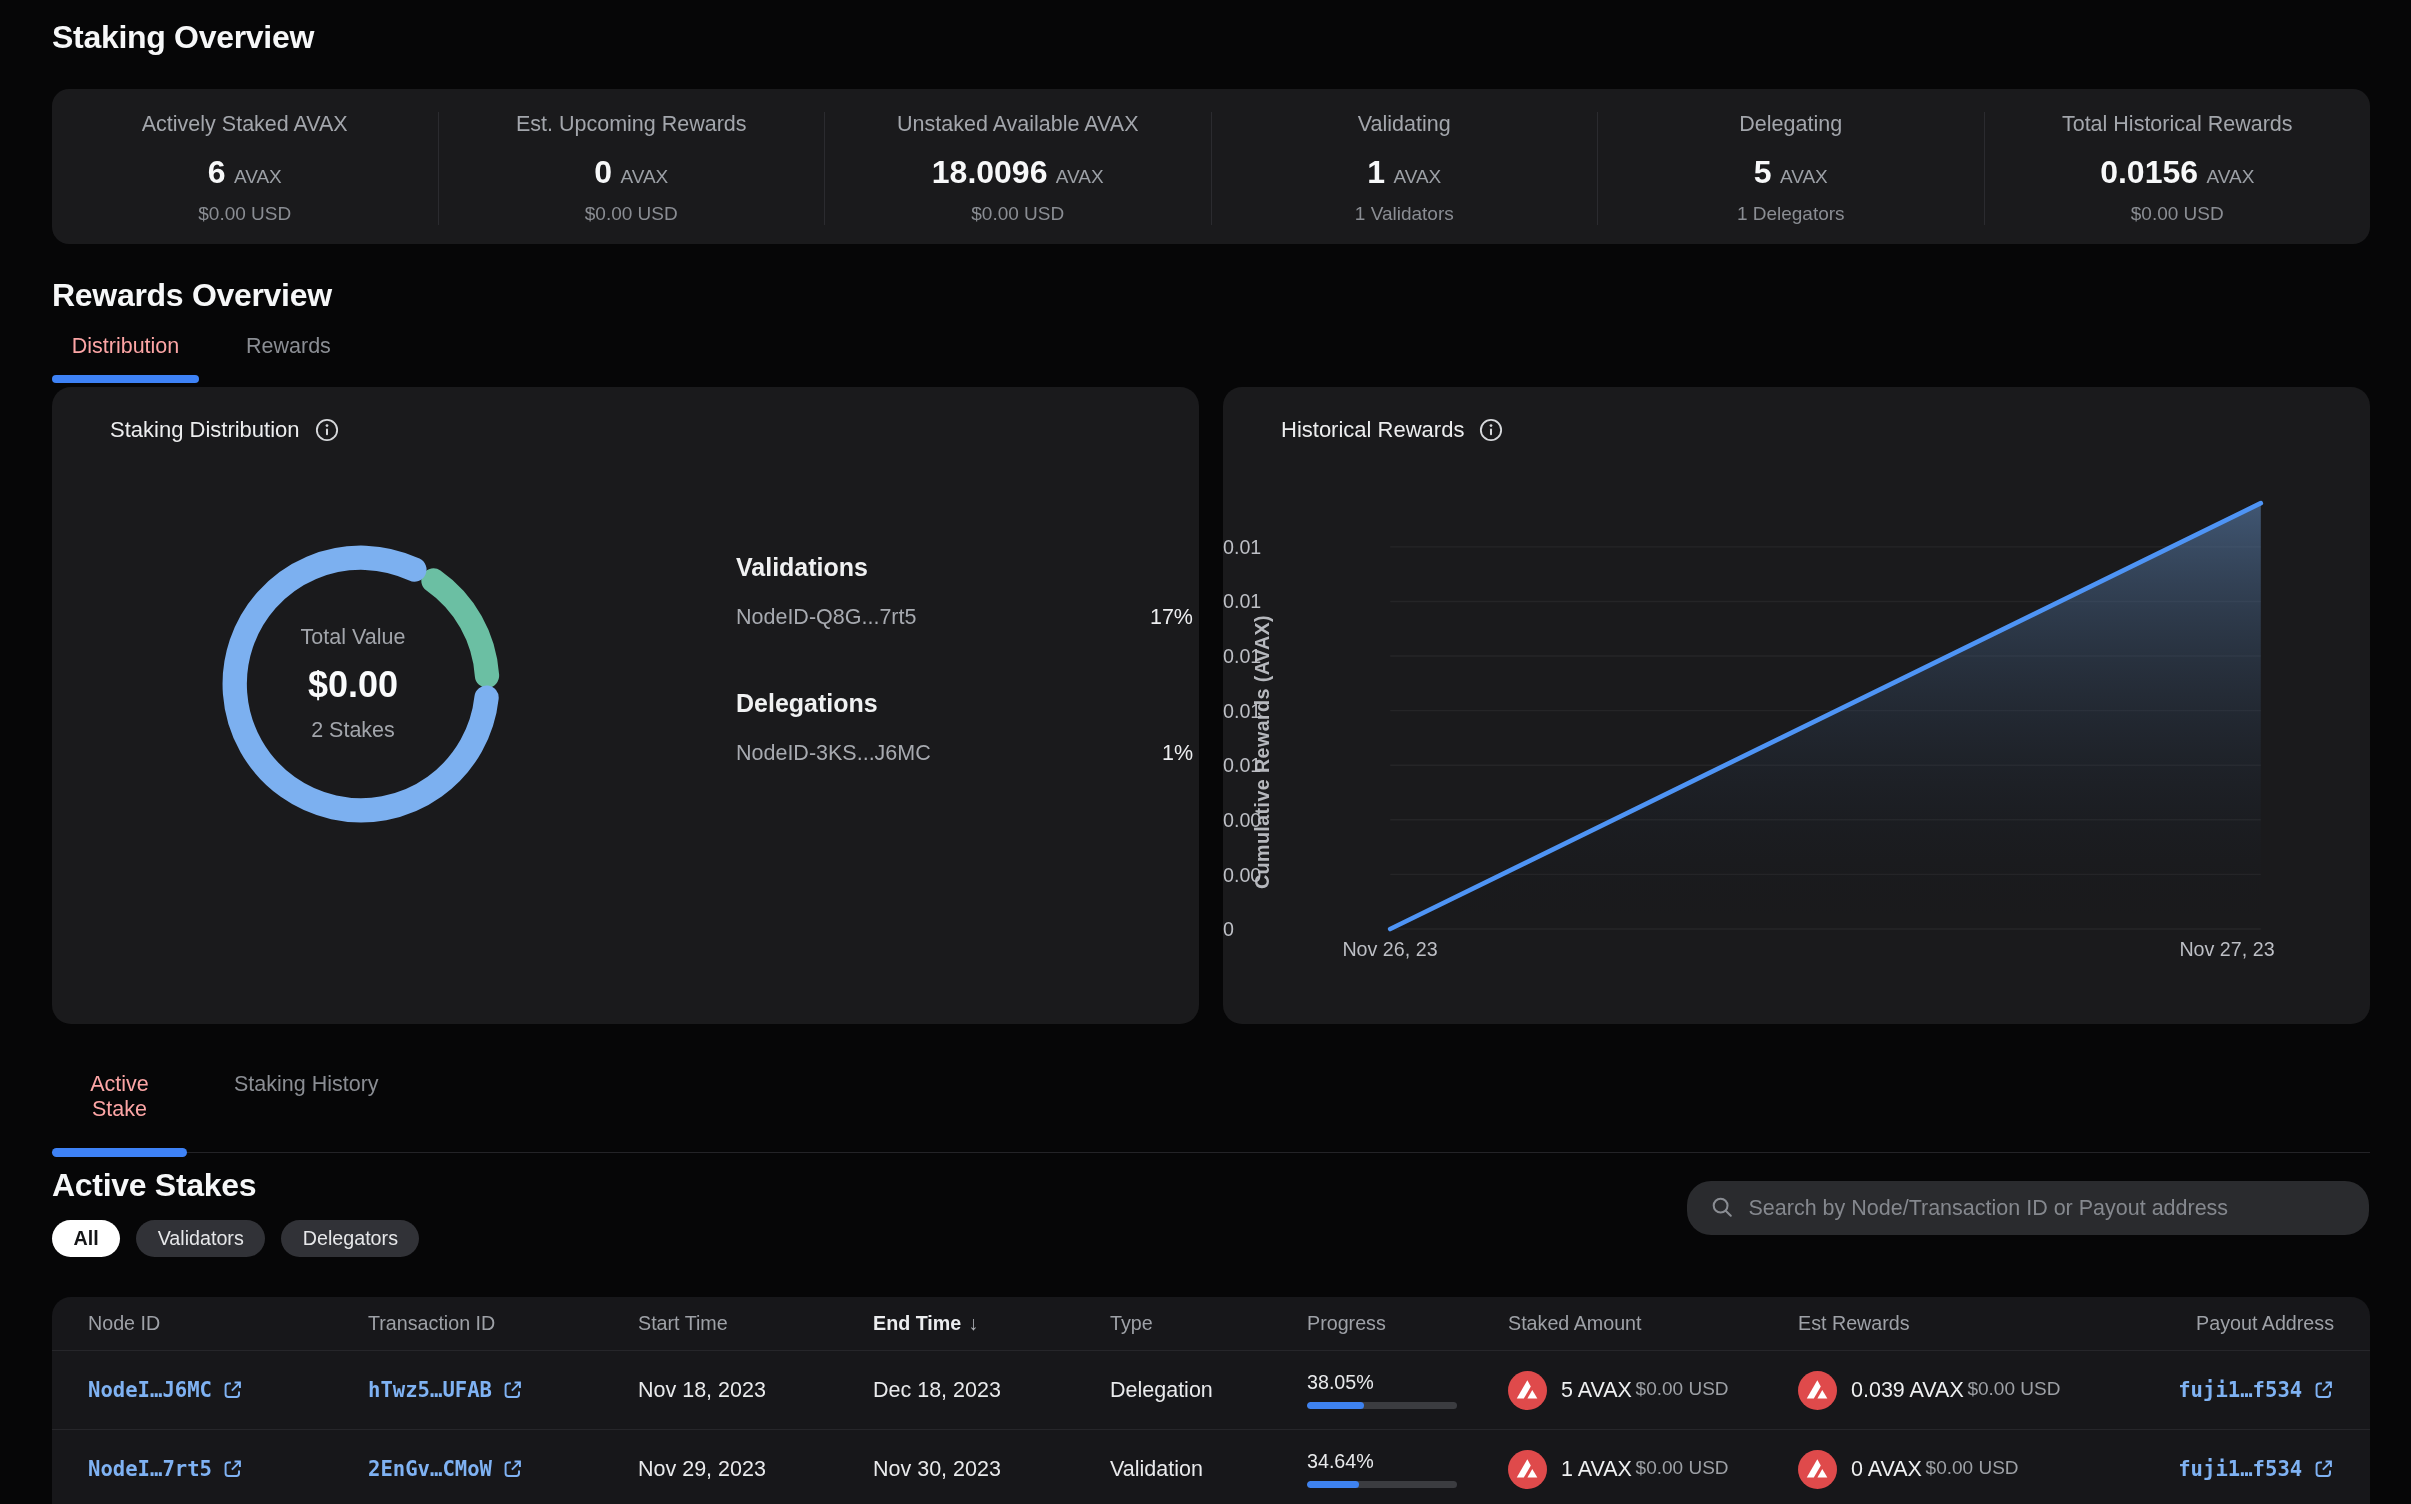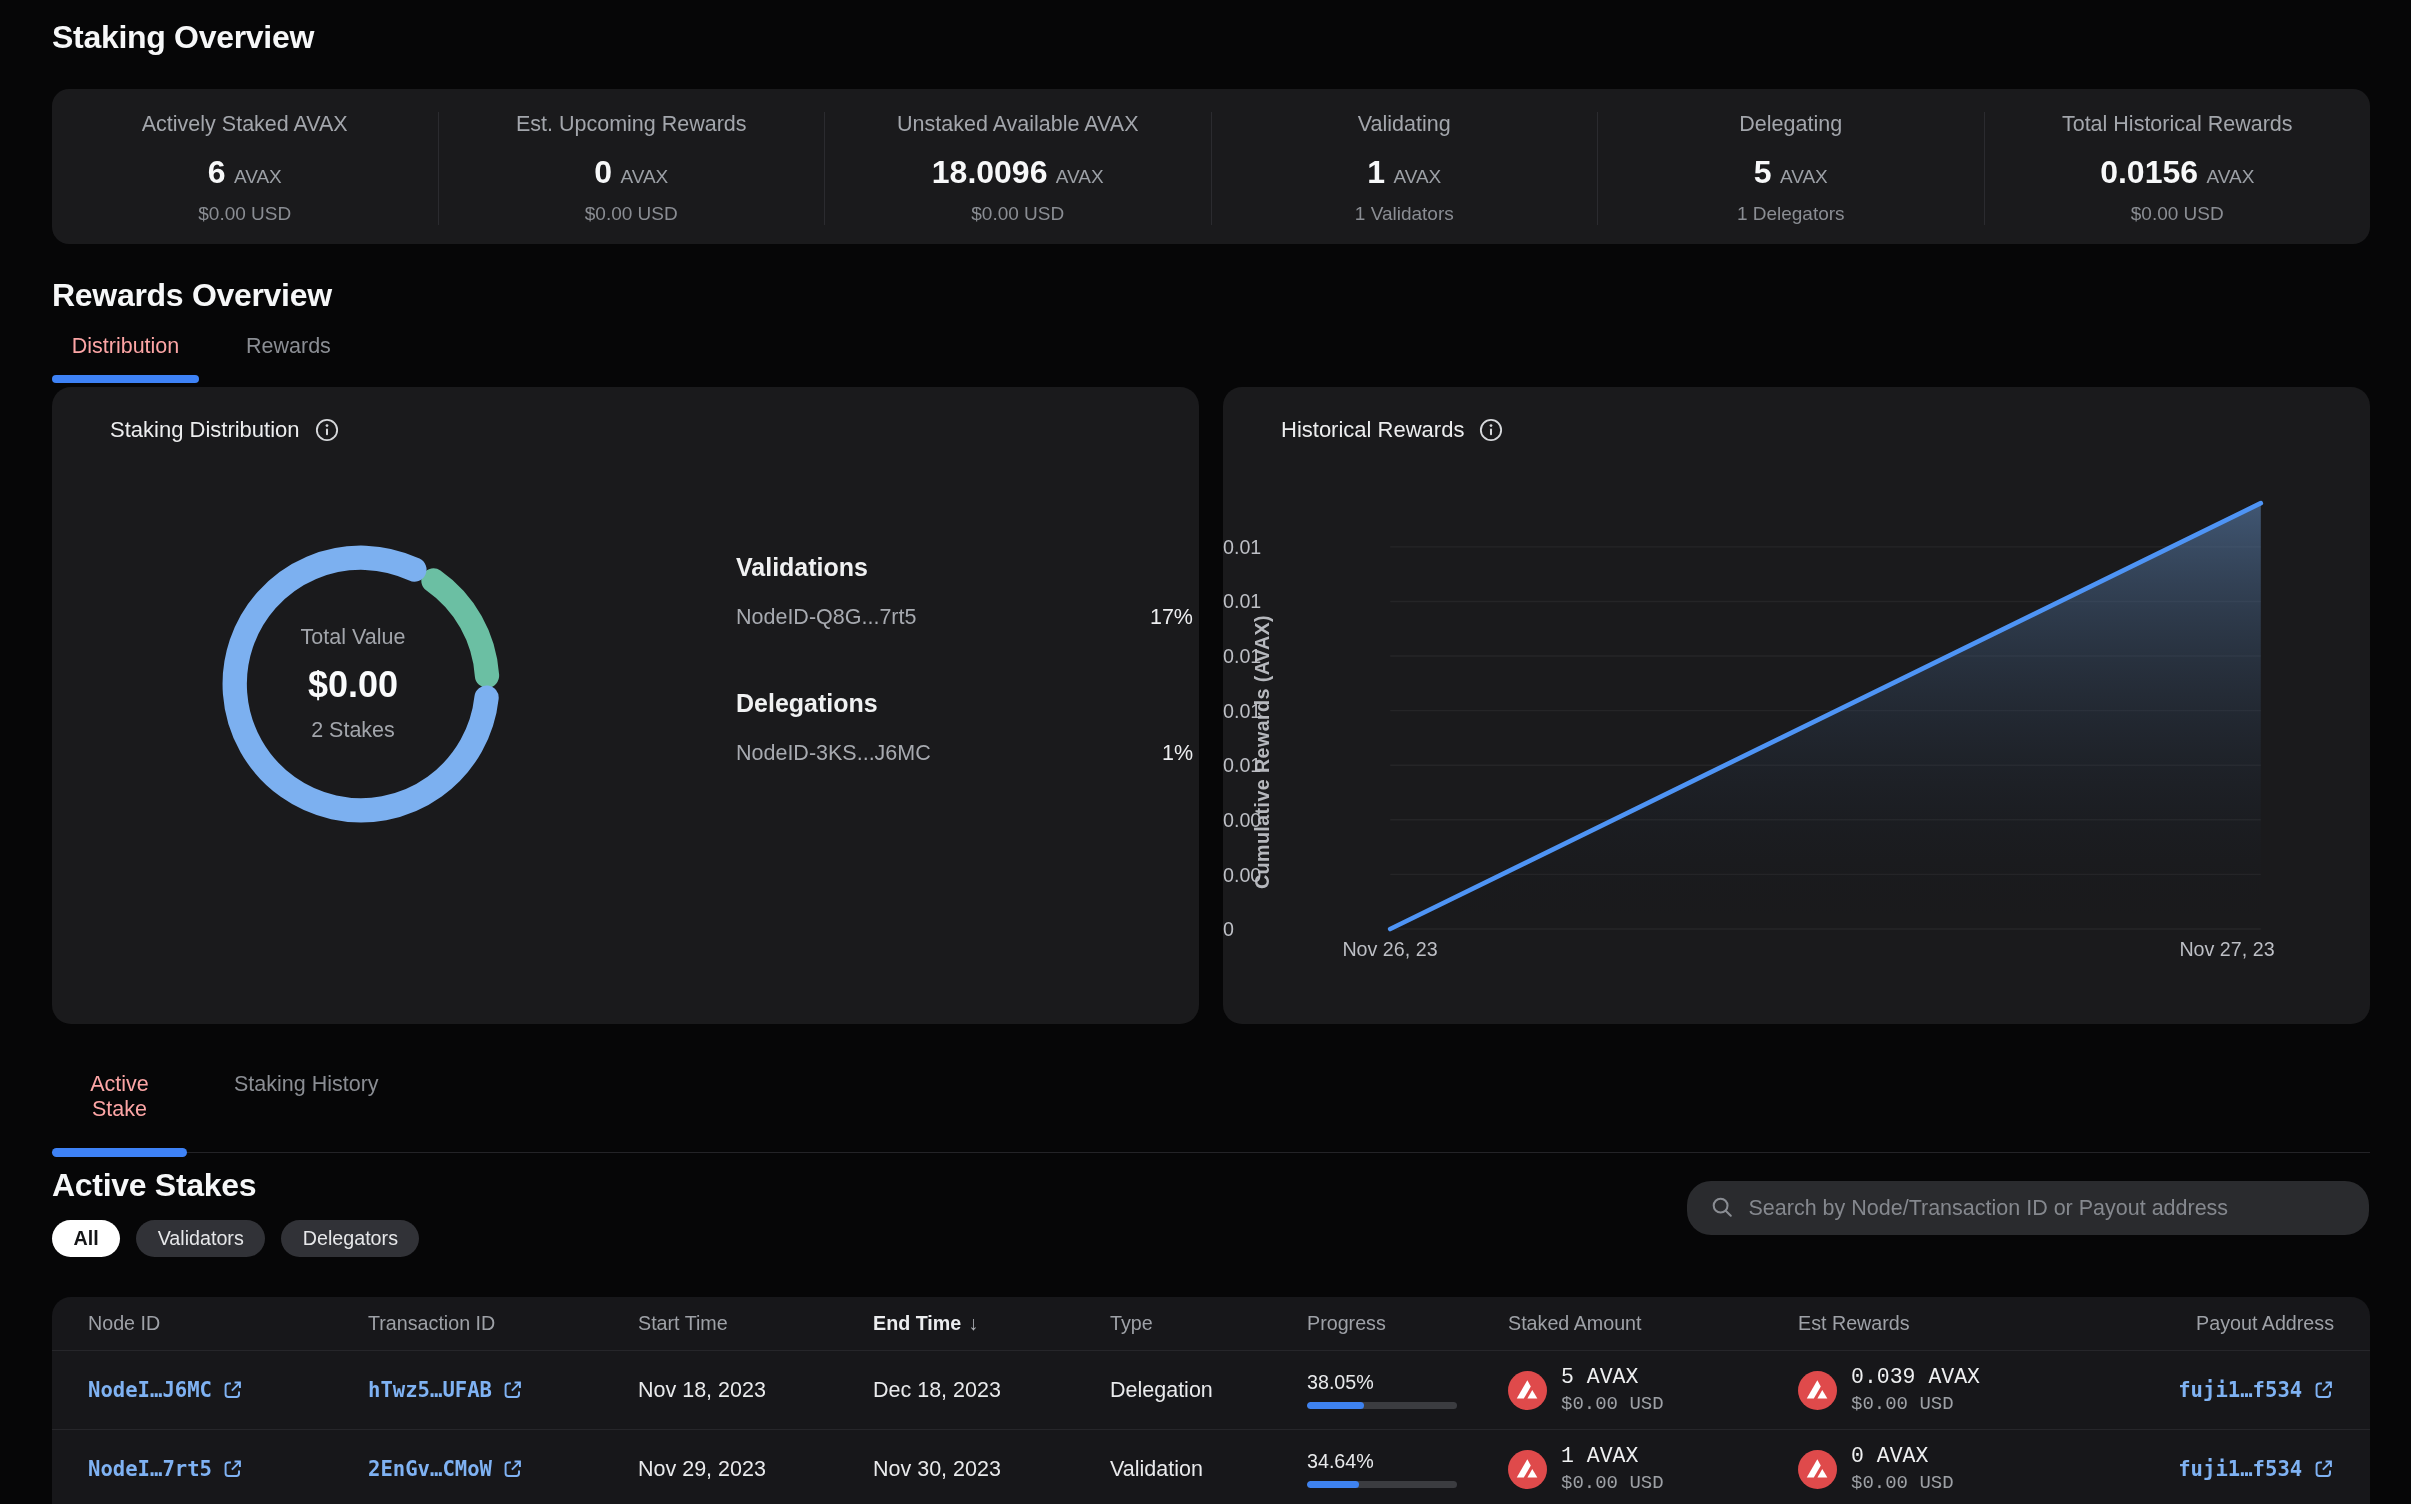--- a/index.html
+++ b/index.html
@@ -87,21 +87,21 @@
   .tbody-row { height:79px; border-top:0.9px solid #26262A; }
   .td { font-size:21.5px; color:#E9EAEC; }
   .link { display:inline-flex; align-items:center; gap:10.3px; color:#7FB2F3;
     font-family:"DejaVu Sans Mono","Liberation Mono",monospace; font-size:20.6px; font-weight:700;
     text-decoration:none; cursor:pointer; }
   .progress-cell { display:flex; flex-direction:column; gap:7.5px; }
   .progress-label { font-size:19.7px; color:#E9EAEC; }
   .progress-track { width:150px; height:6.6px; border-radius:3.7px; background:#3B3C40; overflow:hidden; }
   .progress-fill { height:100%; border-radius:3.7px; background:#3E82F0; }
   .amount-cell { display:flex; align-items:center; gap:14px; }
-  .amount-lines { display:flex; flex-direction:column; gap:3.7px;font-family:Liberation Mono, monospace; }
+  .amount-lines { display:flex; gap:3.7px; }
   .amount-main { font-size:21.5px; color:#EFF0F1; }
   .amount-usd { font-size:19px; color:#9DA0A5; }
 </style>
 </head>
 <body>
 
 <div class="app">
 
   <div class="h1" style="top:19px;">Staking Overview</div>
 

